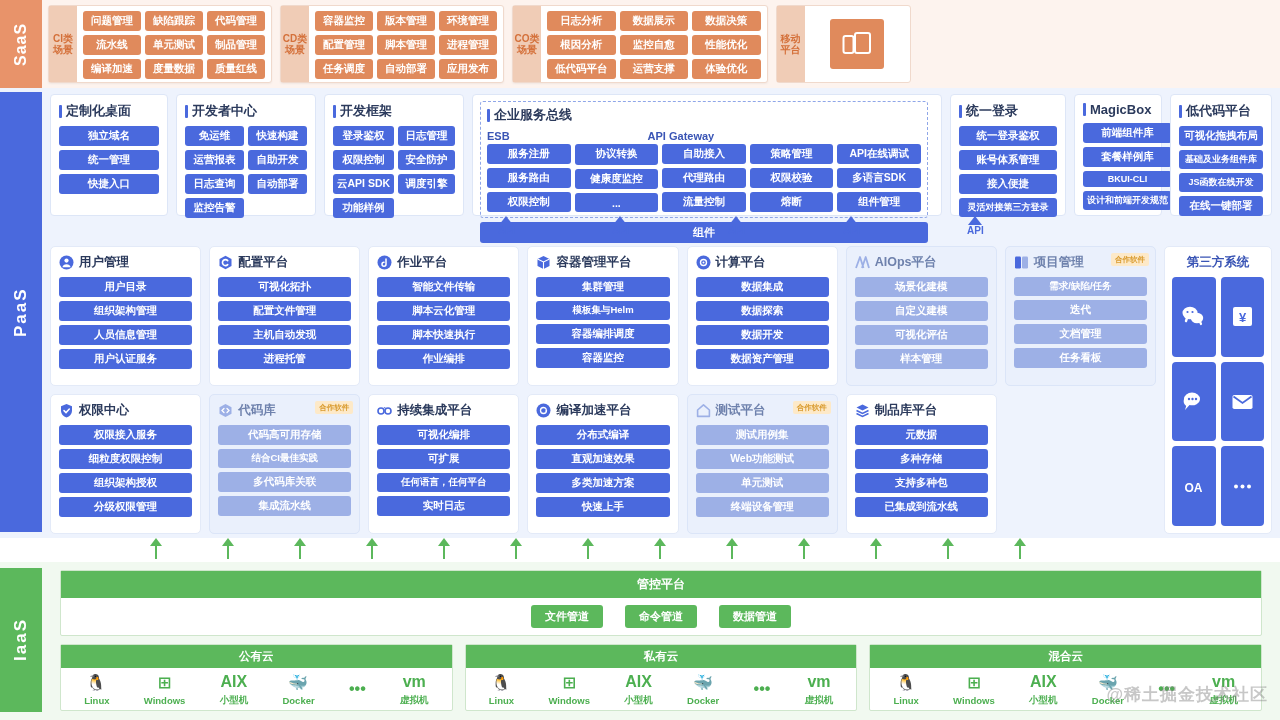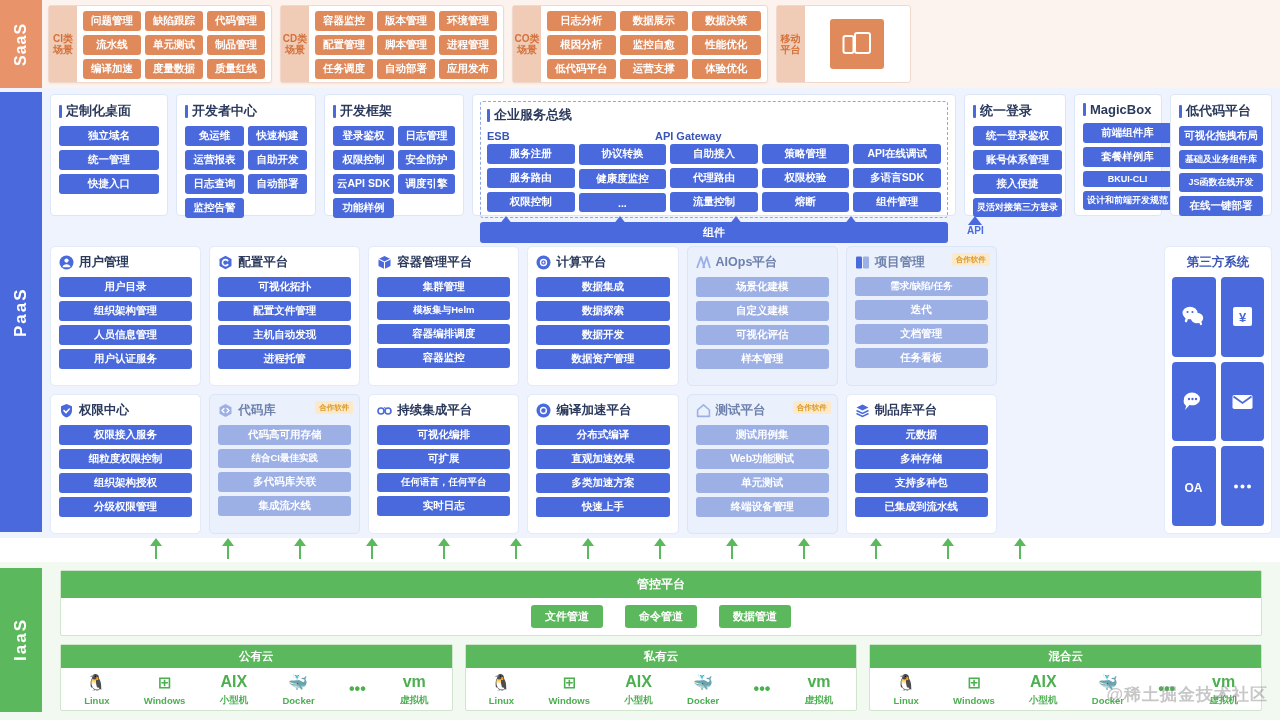--- a/index.html
+++ b/index.html
@@ -69,21 +69,21 @@
   .wtitle { font-size:13px; font-weight:bold; color:#2b3a5c; margin-bottom:6px; display:flex; align-items:center; gap:4px;}
   .tbar { display:inline-block; width:3px; height:13px; background:#4a69dd; border-radius:1px;}
   .bgrid { display:grid; gap:4px; }
   .pill-b {
     background:#4a69dd; color:#fff; font-size:10.5px; font-weight:bold;
     border-radius:3px; text-align:center; padding:3px 4px;
     display:flex; align-items:center; justify-content:center; white-space:nowrap;
   }
 
   
-  .esb-card { background:#fff; border:1px solid #dde6f7; border-radius:4px; padding:6px 7px 5px 7px; display:flex; flex-direction:column; flex:1;}
+  .esb-card { background:#fff; border:1px solid #dde6f7; border-radius:4px; padding:6px 13px 5px 7px; display:flex; flex-direction:column; flex:1;}
   .esb-dashed { border:1.5px dashed #8fa6e8; border-radius:3px; padding:4px 6px 5px 6px; flex:1; }
   .esb-sub { display:flex; font-size:11px; font-weight:bold; color:#3a55b5; margin-bottom:2px;}
   .esb-cols { display:grid; grid-template-columns:repeat(5,1fr); gap:4px;}
   .esb-col { display:grid; gap:4px; }
   .comp-bar { background:#4a69dd; color:#fff; font-size:11px; font-weight:bold; text-align:center; border-radius:3px; padding:3px; margin-top:4px;}
 
   
   .api-row { position:relative; height:30px; }
   .api-marker { position:absolute; display:flex; flex-direction:column; align-items:center; }
   .api-tri { width:0;height:0;border-left:7px solid transparent;border-right:7px solid transparent;border-bottom:9px solid #4a69dd;}
@@ -273,21 +273,21 @@
               </div>
               <div class="esb-col">
                 <div class="pill-b">API在线调试</div>
                 <div class="pill-b">多语言SDK</div>
                 <div class="pill-b">组件管理</div>
               </div>
             </div>
           </div>
           <div class="comp-bar">组件</div>
         </div>
-        <div class="wcard" style="width: 102px;">
+        <div class="wcard" style="width: 116px;">
           <div class="wtitle">
             <span class="tbar"></span>
             <span>统一登录</span>
           </div>
           <div class="bgrid" style="grid-template-columns: 1fr;">
             <div class="pill-b">统一登录鉴权</div>
             <div class="pill-b">账号体系管理</div>
             <div class="pill-b">接入便捷</div>
             <div class="pill-b" style="font-size: 9px;">灵活对接第三方登录</div>
           </div>
@@ -364,20 +364,35 @@
                   <path d="M7.5.7l6 3.4v6.8l-6 3.4-6-3.4V4.1z" fill="#4a69dd"></path>
                   <path d="M9.7 5.6a3 3 0 100 4" stroke="#fff" stroke-width="1.6" fill="none" stroke-linecap="round"></path>
                 </svg>
                 <div class="pc-title">配置平台</div>
               </div>
               <div class="pc-list">
                 <div class="pill-b">可视化拓扑</div>
                 <div class="pill-b">配置文件管理</div>
                 <div class="pill-b">主机自动发现</div>
                 <div class="pill-b">进程托管</div>
+              </div>
+            </div>
+            <div class="pcard">
+              <div class="pc-head">
+                <svg class="ico" viewBox="0 0 15 15">
+                  <circle cx="7.5" cy="7.5" r="7" fill="#4a69dd"></circle>
+                  <path d="M9 3.9v5.3a2 2 0 11-2-2" stroke="#fff" stroke-width="1.5" fill="none" stroke-linecap="round"></path>
+                </svg>
+                <div class="pc-title">作业平台</div>
+              </div>
+              <div class="pc-list">
+                <div class="pill-b">智能文件传输</div>
+                <div class="pill-b">脚本云化管理</div>
+                <div class="pill-b">脚本快速执行</div>
+                <div class="pill-b">作业编排</div>
               </div>
             </div>
             <div class="pcard">
               <div class="pc-head">
                 <svg class="ico" viewBox="0 0 15 15">
                   <path d="M7.5 1l6 3v7l-6 3-6-3V4z" fill="#4a69dd"></path>
                   <path d="M1.5 4l6 3 6-3M7.5 7v7" stroke="#fff" stroke-width="1.1" fill="none"></path>
                 </svg>
                 <div class="pc-title">容器管理平台</div>
               </div>

